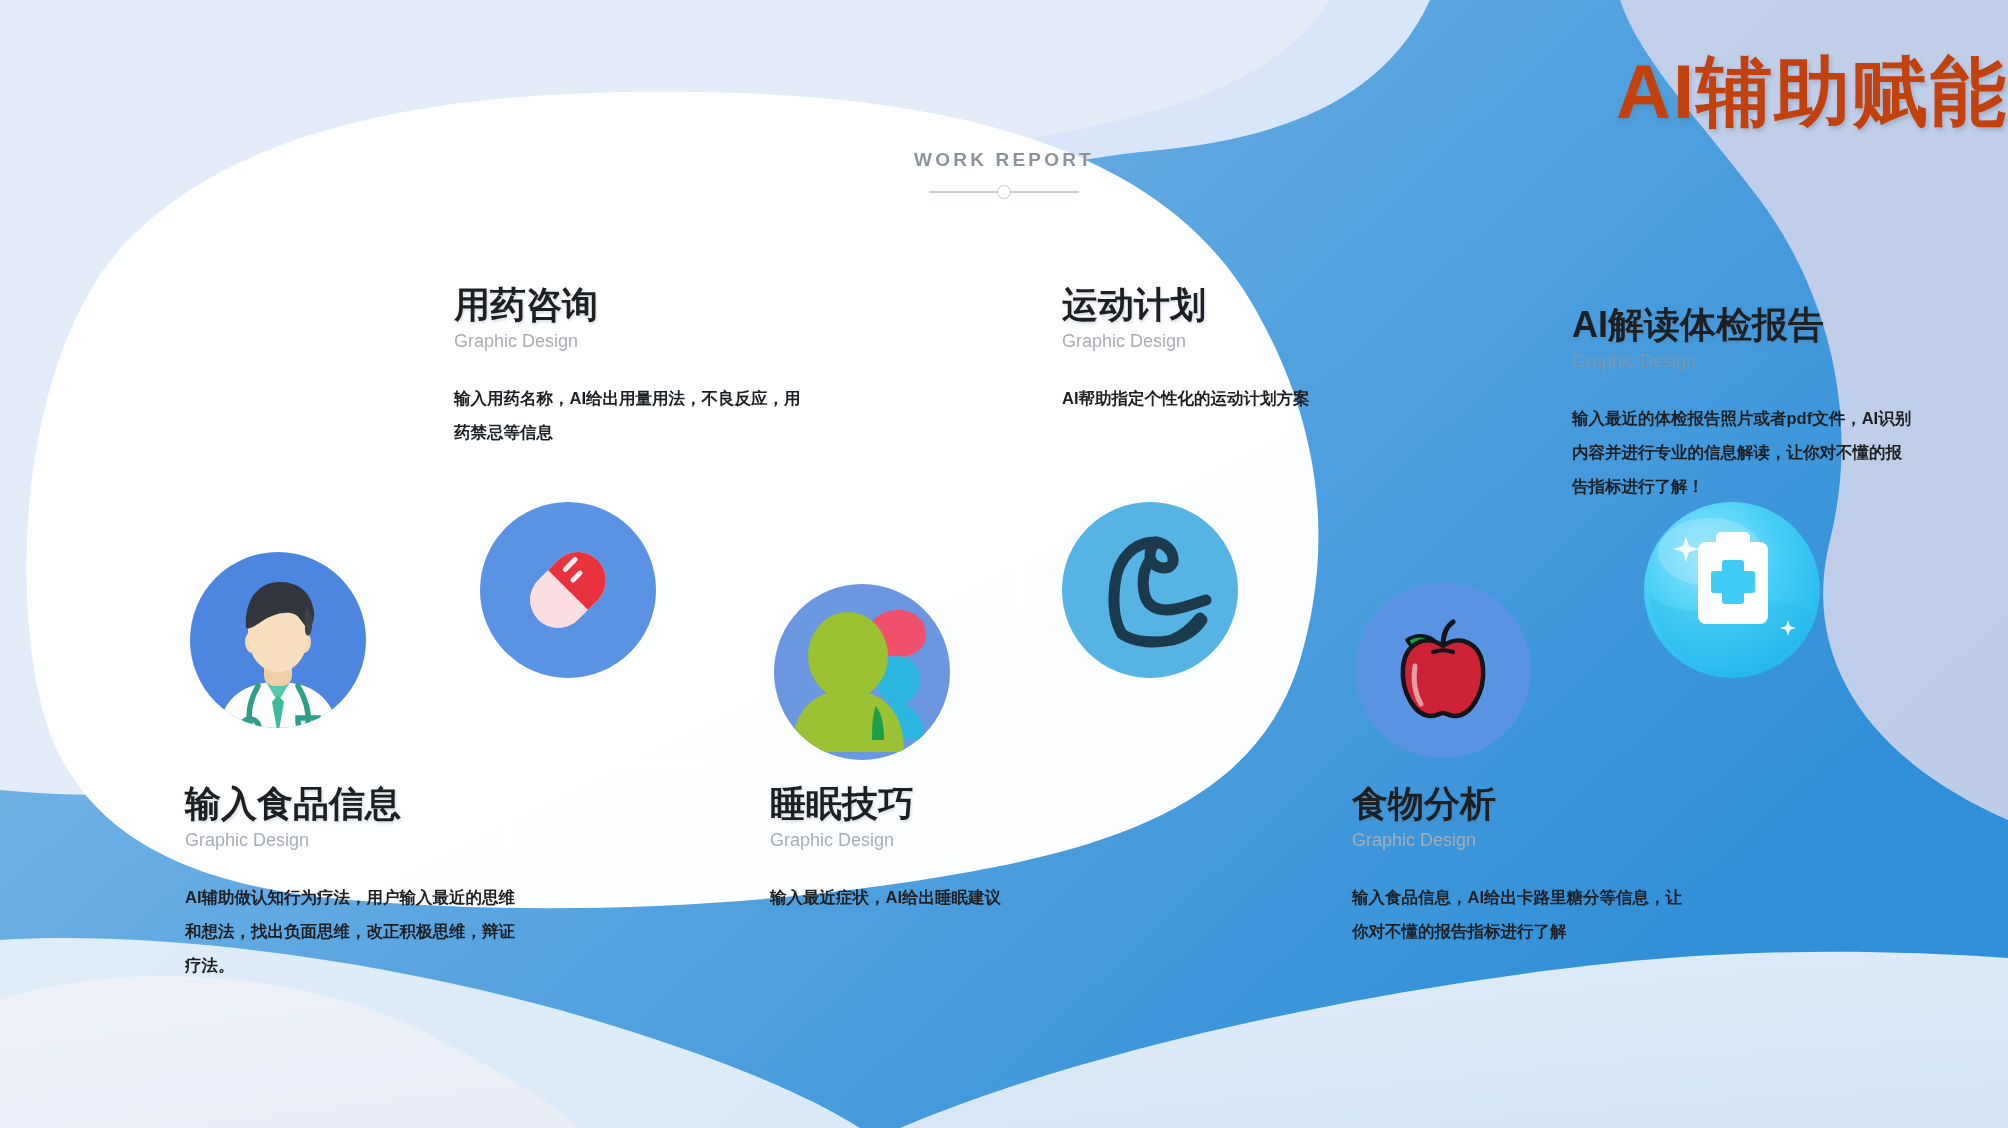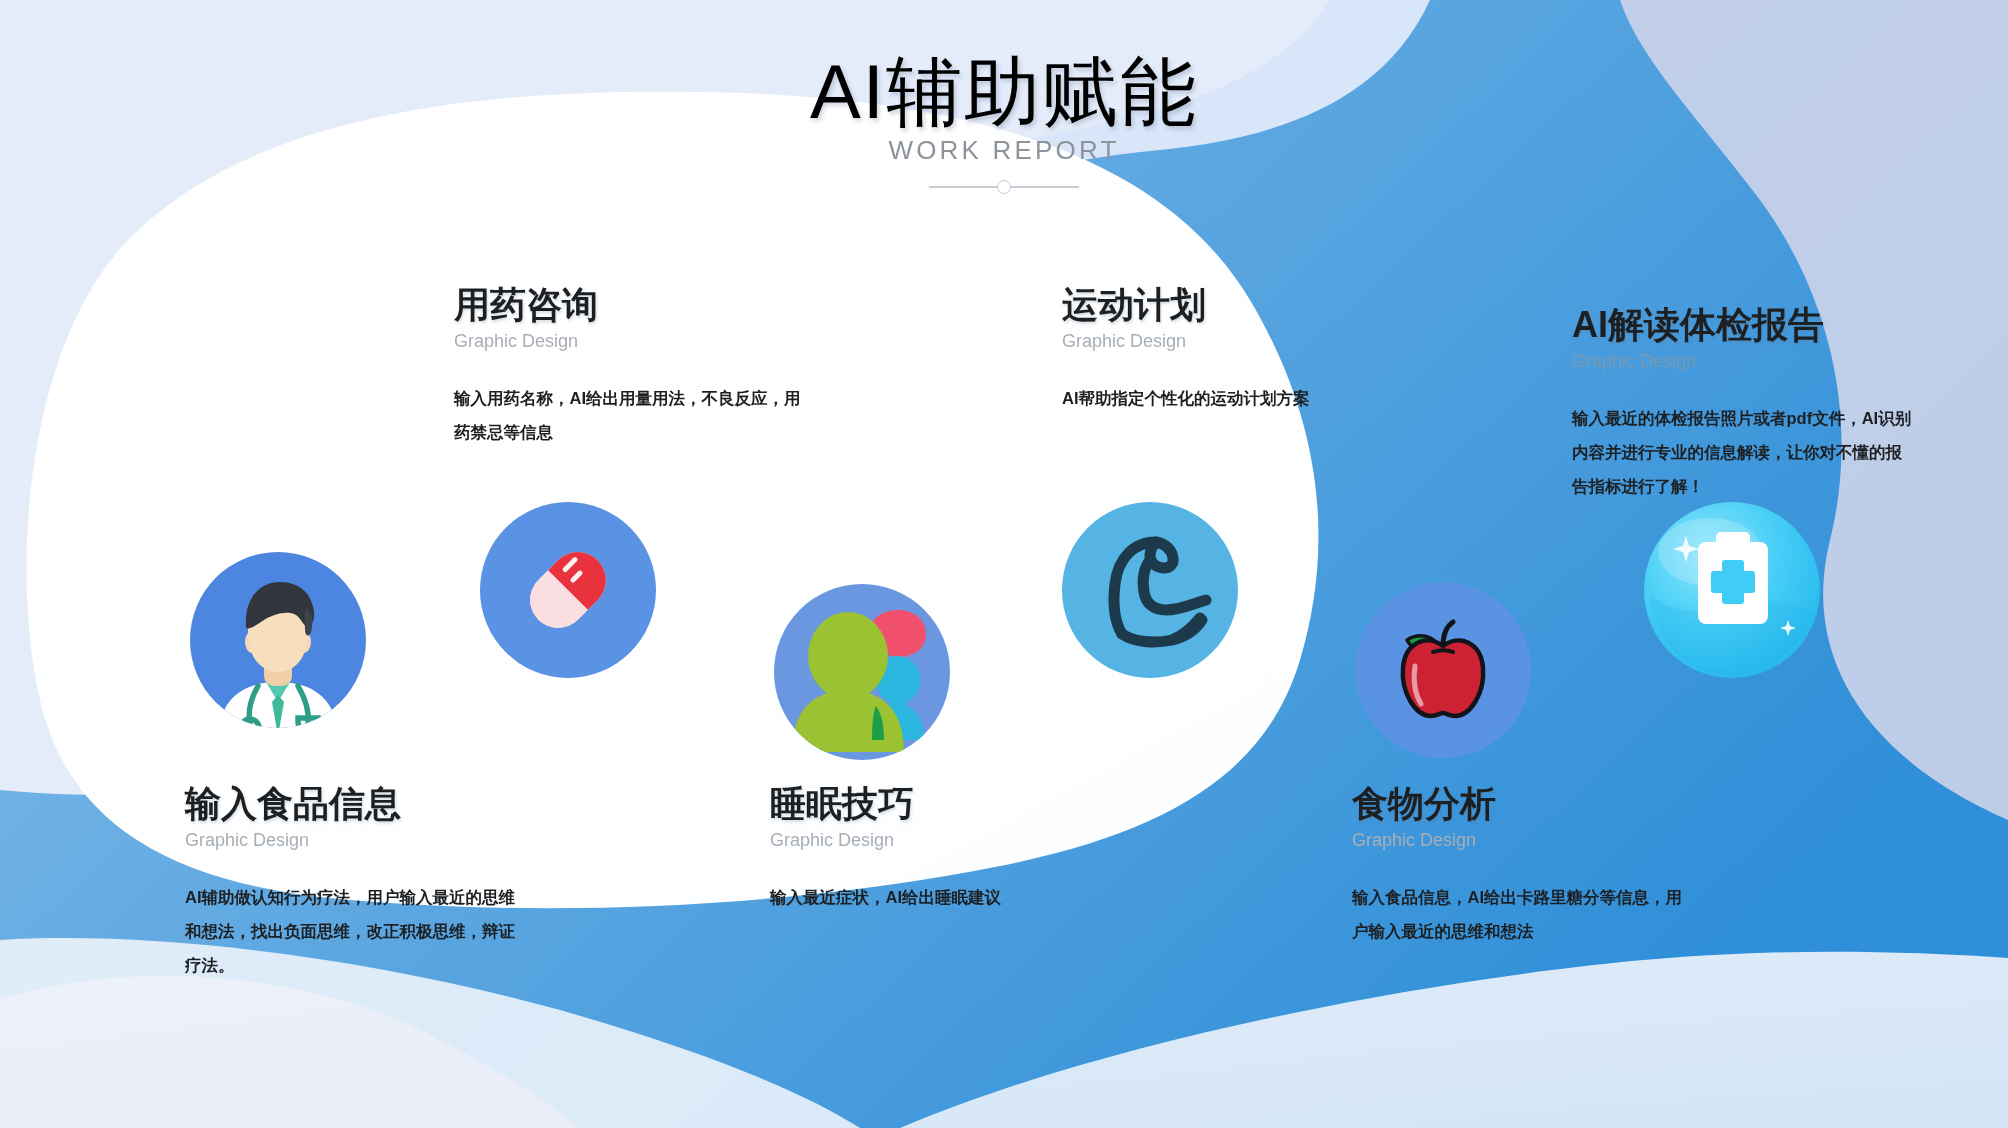--- a/index.html
+++ b/index.html
@@ -16,26 +16,28 @@
   }
   
   .bg-svg { position:absolute; inset:0; width:2008px; height:1128px; }
 
   
   .header {
     position:absolute; left:0; top:48px; width:2008px;
     text-align:center; z-index:20;
   }
   .title {
-    font-size:76px; font-weight:normal; color:#000000;
+    font-size:76px; font-weight:bold; color:#c2410c;
     letter-spacing:2px; line-height:1.15;
     text-shadow:2px 3px 4px rgba(90,110,140,.30);
+    text-align:right;
   }
   .subtitle {
-    font-size:26px; letter-spacing:3.2px; color:#8e9299; font-weight:normal;
+    margin-top:14px;
+    font-size:19px; letter-spacing:3.2px; color:#8e9299; font-weight:bold;
   }
   .divider {
     margin:14px auto 0; width:150px; height:14px; position:relative;
   }
   .divider .line {
     position:absolute; top:6px; left:0; width:150px; height:1.5px;
     background:#c6cbd4;
   }
   .divider .dot {
     position:absolute; top:0; left:50%; margin-left:-7px;
@@ -277,21 +279,21 @@
         <path d="M20,170 C20,126 44,108 76,108 C108,108 132,126 132,170 Z" fill="#9bc232"></path>
         <path d="M104,124 C110,132 112,144 112,158 L100,158
                  C100,142 101,131 104,124 Z" fill="#1f9e4a"></path>
       </g>
     </svg>
   </div>
 
   <div class="block" style="left:1352px; top:782px; width:340px;">
     <div class="blk-title">食物分析</div>
     <div class="blk-sub">Graphic Design</div>
-    <div class="blk-body">输入食品信息，AI给出卡路里糖分等信息，用户输入最近的思维和想法</div>
+    <div class="blk-body">输入食品信息，AI给出卡路里糖分等信息，让你对不懂的报告指标进行了解</div>
   </div>
 
   <div class="icon-wrap" style="left:1353px; top:580px;">
     <svg width="180" height="180" viewBox="0 0 180 180">
       <circle cx="90" cy="90" r="88" fill="#5a93e3"></circle>
       <path d="M54,60 C66,52 80,56 86,66 C76,74 60,72 54,60 Z" fill="#17a03c" stroke="#111418" stroke-width="3.5" stroke-linejoin="round"></path>
       <path d="M90,66 C90,54 94,46 100,42" fill="none" stroke="#111418" stroke-width="5" stroke-linecap="round"></path>
       <path d="M90,66 C74,54 52,62 50,88 C48,112 62,136 78,136
                C84,136 87,133 90,133 C93,133 96,136 102,136
                C118,136 132,112 130,88 C128,62 106,54 90,66 Z" fill="#cc2233" stroke="#111418" stroke-width="4.5" stroke-linejoin="round"></path>

